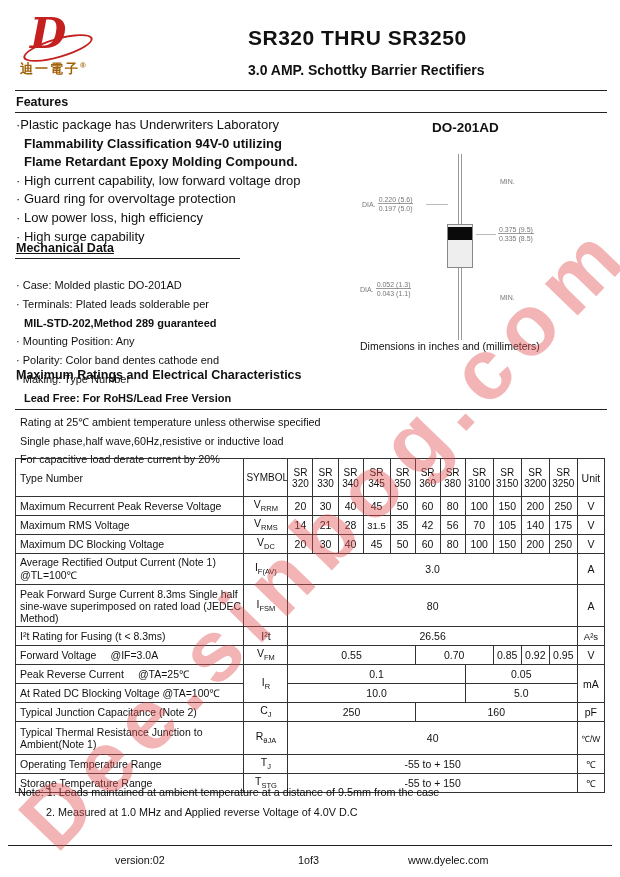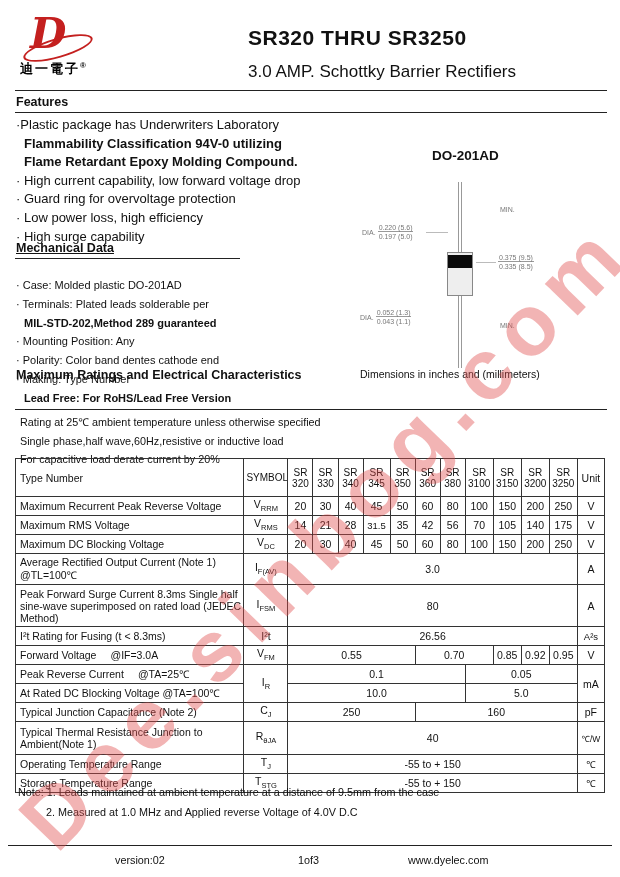--- a/index.html
+++ b/index.html
@@ -3,42 +3,42 @@
 <meta charset="utf-8">
 <style>
   * { margin:0; padding:0; box-sizing:border-box; }
   body { background:#888; font-family:"Liberation Sans", sans-serif; }
   .page { position:relative; width:620px; height:877px; background:#fff; margin:0 auto; overflow:hidden; color:#111; }
 
   
   .logo { position:absolute; left:20px; top:12px; width:120px; height:72px; }
   .logo-d { position:relative; display:inline-block; font-family:"DejaVu Serif", serif; font-style:italic; font-weight:bold; font-size:42px; color:#c4201f; line-height:1.05; margin-left:10px; }
   .logo-ring { position:absolute; left:2px; top:26px; width:72px; height:20px; border:2.5px solid #c4201f; border-radius:50%; transform:rotate(-16deg); pointer-events:none; }
-  .logo-cn { margin-top:4px; color:#000000; font-size:13px; font-weight:bold; letter-spacing:2px; }
+  .logo-cn { margin-top:4px; color:#a16207; font-size:13px; font-weight:bold; letter-spacing:2px; }
   .logo-cn sup { font-size:8px; }
   .hdr-title { position:absolute; left:248px; top:26px; font-size:21px; font-weight:bold; letter-spacing:0.5px; }
-  .hdr-sub { position:absolute; left:248px; top:62px; font-size:17px; font-weight:normal; }
+  .hdr-sub { position:absolute; left:248px; top:62px; font-size:14px; font-weight:bold; }
   .rule { position:absolute; left:15px; height:0; border-top:1.5px solid #222; }
   .rule-header { top:90px; width:592px; }
   .rule-features { top:112px; width:592px; }
   .rule-mech { top:258px; width:225px; }
   .rule-ratings { top:409px; width:592px; }
   .rule-footer { top:845px; left:8px; width:604px; border-top:1px solid #222; }
 
   
   .sec-head { position:absolute; left:16px; font-size:12.5px; font-weight:bold; }
   .features-head { top:95px; }
   .mech-head { top:241px;text-decoration:underline; }
   .ratings-head { top:368px; }
   .feat-list { position:absolute; left:16px; top:116px; width:290px; font-size:13px; line-height:18.6px; }
   .mech-list { position:absolute; left:16px; top:276px; width:300px; font-size:11px; line-height:18.8px; }
   .cont { padding-left:8px;font-weight:bold; }
 
   
-  .pkg { position:absolute; left:330px; top:116px; width:278px; height:246px;margin-top:28px; }
+  .pkg { position:absolute; left:330px; top:116px; width:278px; height:246px; }
   .pkg-name { position:absolute; left:102px; top:4px; font-size:13.5px; font-weight:bold; }
   .lead { position:absolute; left:128px; width:4px; background:#fff; border-left:1px solid #999; border-right:1px solid #999; }
   .lead-top { top:38px; height:70px; }
   .lead-bot { top:152px; height:72px; }
   .pkg-body { position:absolute; left:117px; top:108px; width:26px; height:44px; border:1px solid #888; background:#eee; }
   .pkg-band { position:absolute; left:0; top:2px; width:100%; height:13px; background:#0a0a0a; }
   .dim { position:absolute; font-size:7px; color:#777; white-space:nowrap; display:flex; align-items:center; gap:2px; }
   .frac { display:inline-block; text-align:center; line-height:8.5px; }
   .frac .ftop { border-bottom:1px solid #999; padding:0 1px; }
   .dim-bodydia { left:32px; top:80px; }

